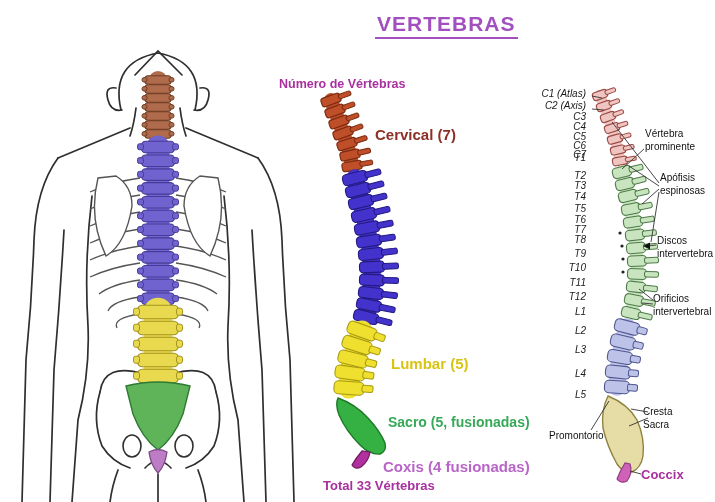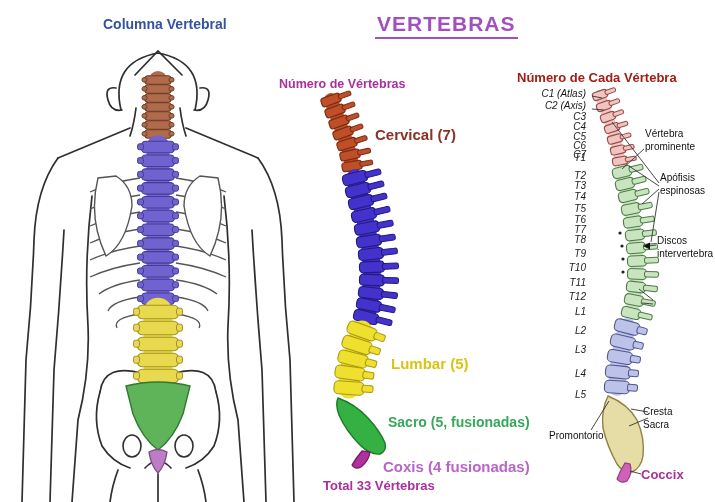--- a/index.html
+++ b/index.html
@@ -420,38 +420,36 @@
         <path d="M653,300 L639,289" fill="none" stroke="#333" stroke-width="0.9"></path>
         <path d="M653,304 L642,303" fill="none" stroke="#333" stroke-width="0.9"></path>
         <path d="M648,412 L631,409" fill="none" stroke="#333" stroke-width="0.9"></path>
         <path d="M648,418 L629,426" fill="none" stroke="#333" stroke-width="0.9"></path>
         <path d="M591,430 L609,401" fill="none" stroke="#333" stroke-width="0.9"></path>
         <path d="M641,474 L630,471" fill="none" stroke="#333" stroke-width="0.9"></path>
         <polygon points="643,246 650,242.5 650,249.5" fill="#111"></polygon>
       </g>
   </svg>
 
-  <div class="t fig-title" style="left: 103px; top: 16px; color: rgb(51, 83, 158);">Columna Vertebral</div>
 
   <div class="t main-title" style="left: 333px; top: 12px; color: rgb(162, 79, 192);">VERTEBRAS</div>
 
   <div class="t sub-title" style="left: 279px; top: 77px; color: rgb(168, 48, 158);">Número de Vértebras</div>
 
   <div class="t seg-label" style="left: 375px; top: 126px; color: rgb(140, 47, 36);">Cervical (7)</div>
 
 
   <div class="t seg-label" style="left: 391px; top: 355px; color: rgb(217, 196, 20);">Lumbar (5)</div>
 
   <div class="t seg-label-sm" style="left: 388px; top: 414px; color: rgb(54, 168, 88);">Sacro (5, fusionadas)</div>
 
   <div class="t seg-label" style="left: 383px; top: 458px; color: rgb(185, 100, 200);">Coxis (4 fusionadas)</div>
 
   <div class="t total-label" style="left: 323px; top: 478px; color: rgb(168, 48, 158);">Total 33 Vértebras</div>
 
-  <div class="t sub-title" style="left: 517px; top: 70px; font-size: 13px; color: rgb(160, 32, 24);">Número de Cada Vértebra</div>
 
   <div id="level-labels">
       <div class="lvl" style="top: 88px;">C1 (Atlas)</div>
       <div class="lvl" style="top: 100px;">C2 (Axis)</div>
       <div class="lvl" style="top: 111px;">C3</div>
       <div class="lvl" style="top: 121px;">C4</div>
       <div class="lvl" style="top: 131px;">C5</div>
       <div class="lvl" style="top: 140px;">C6</div>
       <div class="lvl" style="top: 149px;">C7</div>
       <div class="lvl" style="top: 152px;">T1</div>
@@ -472,19 +470,20 @@
       <div class="lvl" style="top: 368px;">L4</div>
       <div class="lvl" style="top: 389px;">L5</div>
     </div>
 
   <div class="ann" style="left:645px;top:127px;width:52px;">Vértebra prominente</div>
 
   <div class="ann" style="left:660px;top:171px;width:58px;">Apófisis espinosas</div>
 
   <div class="ann" style="left:657px;top:234px;width:60px;">Discos intervertebra</div>
 
+  <div class="ann" style="left:653px;top:292px;width:62px;">Orificios intervertebral</div>
 
   <div class="ann" style="left:643px;top:405px;width:42px;">Cresta Sacra</div>
 
   <div class="ann ann-nowrap" style="left:549px;top:429px;">Promontorio</div>
 
   <div class="coccix" style="left: 641px; top: 467px; color: rgb(168, 48, 158);">Coccix</div>
 </div>
 
 </body></html>

